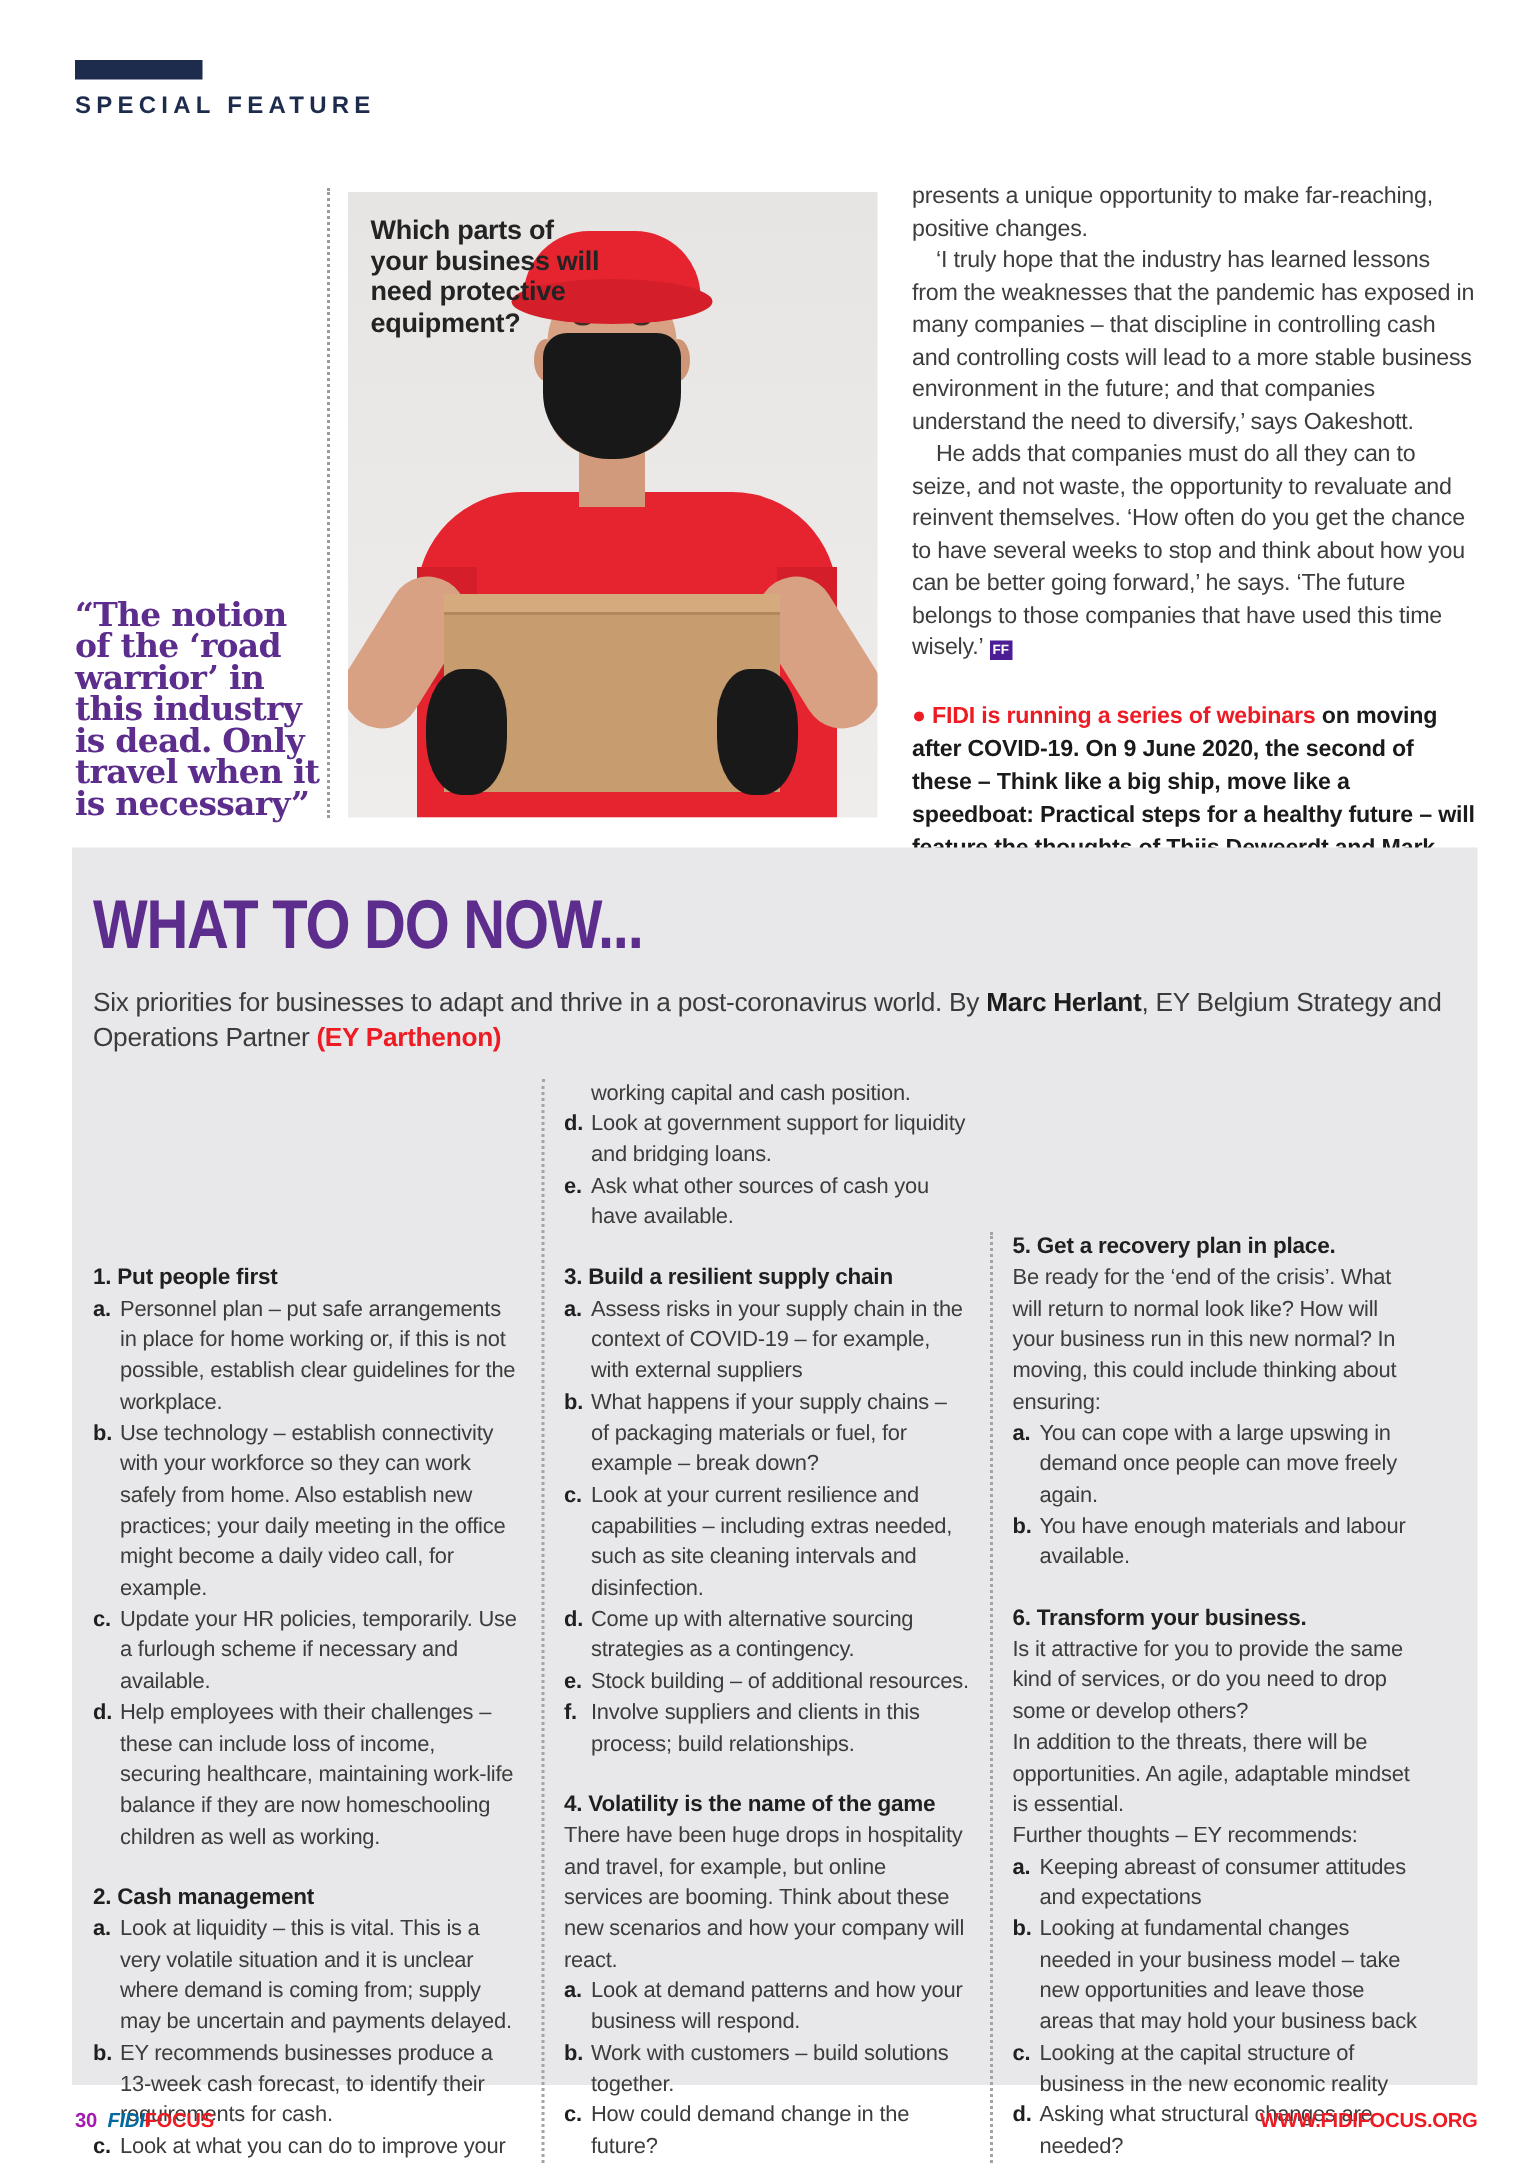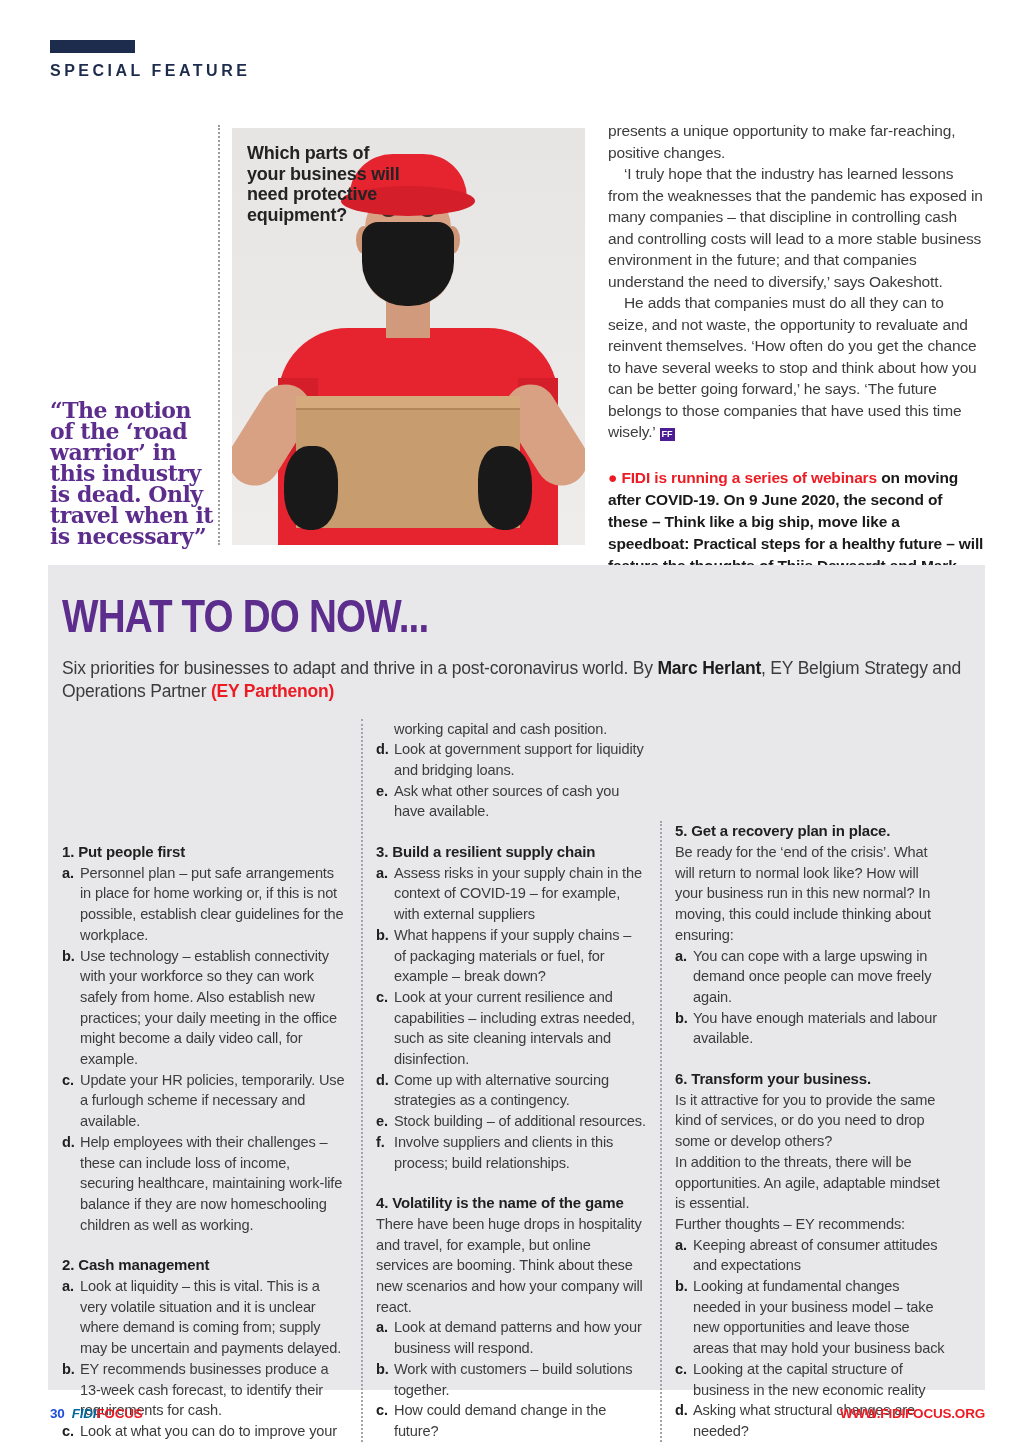--- a/index.html
+++ b/index.html
@@ -70,21 +70,21 @@
   .col + .col { border-left:2px dotted #a3a3ab; padding-left:13px; margin-left:14px; }
   .col-heading { font-weight:bold; color:#1f1f1f; font-size:15px; }
   .col * + .col-heading { margin-top:20px; }
   .col-item { display:flex; }
   .col-item .lbl { font-weight:bold; color:#1f1f1f; width:18px; flex:0 0 18px; }
   .col-item .txt { flex:1; }
 
   
   .footer { position:absolute; left:50px; top:1406px; width:935px; display:flex;
     justify-content:space-between; font-size:13.5px; font-weight:bold; letter-spacing:-0.2px; }
-  .footer .pagenum { color:#1d4ed8; margin-right:7px; }
+  .footer .pagenum { color:#a21caf; margin-right:7px; }
   .footer .brand-black { color:#0369a1;font-style:italic; }
   .footer .brand-red { color:#ed1c24; }
   .footer .site { color:#ed1c24; }
 </style>
 </head>
 <body>
 
 <div class="page">
 
   <div class="kicker-block">

